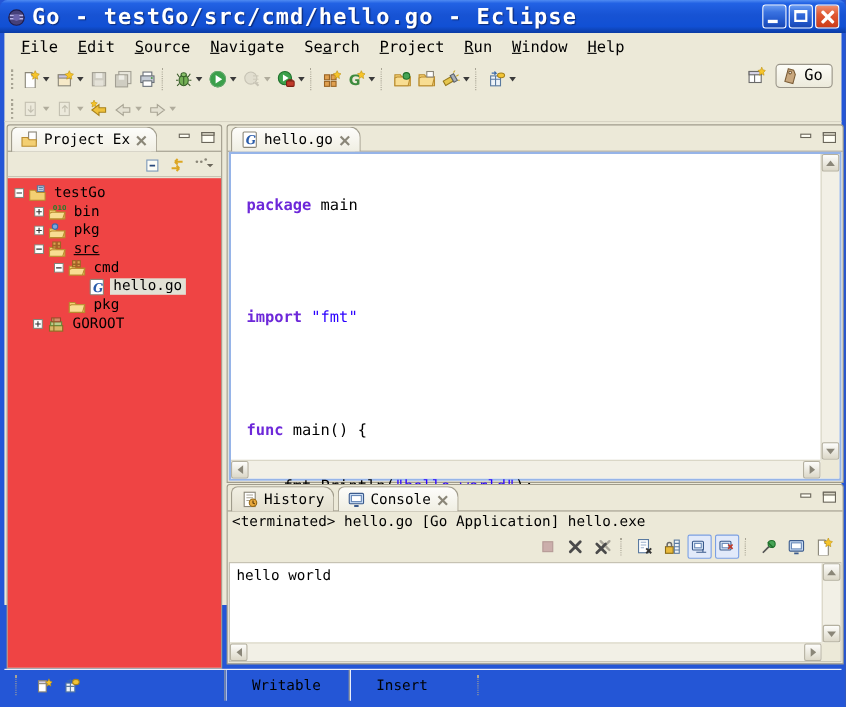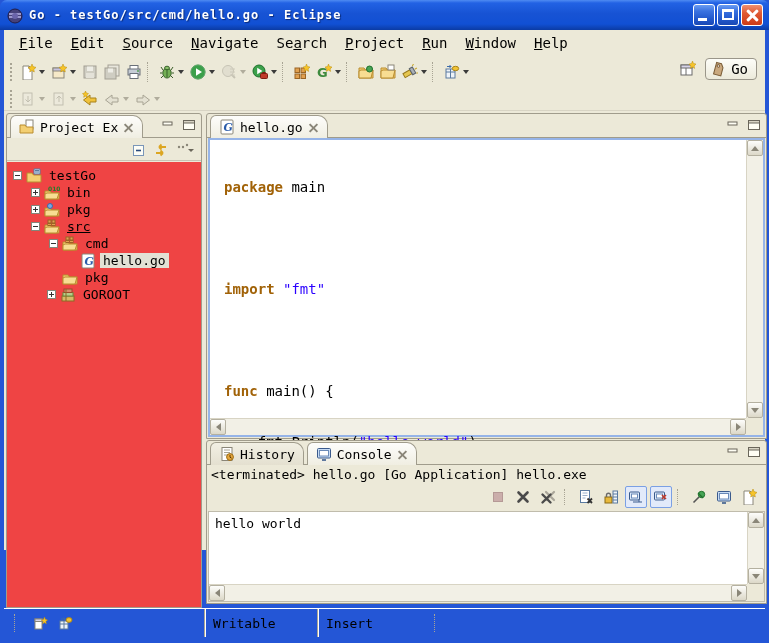--- a/index.html
+++ b/index.html
@@ -6,21 +6,21 @@
   html,body { width:769px; height:643px; }
   body { font-family:"DejaVu Sans Mono",monospace; background:#555; }
   .window { position:relative; width:769px; height:643px; background:#2456d6; overflow:hidden; }
 
   
   .titlebar { position:absolute; left:0; top:0; width:769px; height:30px;
     background:linear-gradient(180deg,#5a96f5 0%,#2d6cе8 6%,#1f5be4 12%,#1550d2 45%,#1148c6 78%,#0c3aa6 96%,#0a339a 100%);
     background:linear-gradient(180deg,#55 0,#000 0);
     background:linear-gradient(180deg,#4f8bf2 0%,#2262e4 10%,#1753d4 45%,#1150d4 80%,#0b3ba4 100%);
     border-radius:7px 7px 0 0; display:flex; align-items:center; }
-  .title-text { color:#fff; font-size:12px; font-weight:bold; letter-spacing:1px; margin-left:6px;
+  .title-text { color:#fff; font-size:20px; font-weight:bold; letter-spacing:1px; margin-left:6px;
     text-shadow:1px 1px 1px #0b2a77; white-space:nowrap; }
   .win-btns { position:absolute; right:6px; top:4px; display:flex; gap:2px; }
   .wbtn { width:22px; height:22px; border:1px solid #fff; border-radius:3px; position:relative;
     background:linear-gradient(180deg,#6a9cf2 0%,#3a72e0 30%,#2258cc 70%,#1a48b4 100%); }
   .wbtn.close { background:linear-gradient(180deg,#f09070 0%,#e05a34 40%,#cc3a18 100%); }
   .wbtn .dash { position:absolute; left:4px; bottom:4px; width:9px; height:3px; background:#fff; }
   .wbtn .box { position:absolute; left:4px; top:4px; width:12px; height:11px; border:2px solid #fff; border-top-width:3px; }
   .wbtn .x1,.wbtn .x2 { position:absolute; left:3px; top:9px; width:15px; height:3px; background:#fff; border-radius:1px; }
   .wbtn .x1 { transform:rotate(45deg); } .wbtn .x2 { transform:rotate(-45deg); }
   .eclipse-logo { margin-left:7px; flex:0 0 auto; }
@@ -74,21 +74,21 @@
   .tlabel { padding:0 3px; }
   .tlabel.selected { background:#e2e1d5; }
 
   
   .editor { left:202px; top:83px; width:561px; height:326px; }
   .edit-area { position:absolute; left:1px; right:1px; top:24px; bottom:1px; border:2px solid #96b4e8; background:#fff; }
   .code { position:absolute; left:0; top:0; right:17px; bottom:17px; background:#fff; padding:5px 0 0 14px;
     font-size:14px; line-height:17px; white-space:pre; }
   .cline { height:17px; position:relative; }
   .cline.current { background:#e9f2fe; margin-left:-14px; padding-left:14px; }
-  .kw { color:#a16207; font-weight:bold; }
+  .kw { color:#6d28d9; font-weight:bold; }
   .str { color:#2a00ff; }
   .caret { position:absolute; left:14px; top:1px; width:2px; height:15px; background:#000; }
   .vsb { position:absolute; right:0; top:0; bottom:17px; width:17px; background:#f2f0e6; border-left:1px solid #d8d4c4; }
   .hsb { position:absolute; left:0; right:17px; bottom:0; height:17px; background:#f2f0e6; border-top:1px solid #d8d4c4; display:flex; justify-content:space-between; }
   .sbtn { width:16px; height:16px; background:linear-gradient(180deg,#fdfdfb,#dcd8c8); border:1px solid #b4b0a0; border-radius:2px;
     display:flex; align-items:center; justify-content:center; }
   .tri-up { width:0;height:0;border-left:4px solid transparent;border-right:4px solid transparent;border-bottom:5px solid #8a8678; }
   .tri-dn { width:0;height:0;border-left:4px solid transparent;border-right:4px solid transparent;border-top:5px solid #8a8678; }
   .tri-lf { width:0;height:0;border-top:4px solid transparent;border-bottom:4px solid transparent;border-right:5px solid #8a8678; }
   .tri-rt { width:0;height:0;border-top:4px solid transparent;border-bottom:4px solid transparent;border-left:5px solid #8a8678; }
@@ -104,21 +104,21 @@
   .csep { width:6px; height:16px; border-left:1px dotted #a8a494; margin:0 2px; }
   .con-out { position:absolute; left:1px; right:1px; bottom:1px; top:70px; background:#fff; border:1px solid #c0bcac; }
   .con-text { position:absolute; left:0; top:0; right:17px; bottom:17px; font-size:13px; padding:4px 6px; white-space:pre; }
   .con-out .vsb { bottom:17px; }
   .con-out .hsb { right:17px; }
 
   
   .statusbar { position:absolute; left:0; top:578px; width:761px; height:29px; border-top:1px solid #fff;
     display:flex; align-items:center; font-size:13px; }
   .sb-left { width:200px; height:100%; display:flex; align-items:center; gap:10px; padding-left:6px; }
-  .sb-cell { height:100%; display:flex; align-items:center; padding-left:8px; width:113px;
+  .sb-cell { height:100%; display:flex; align-items:center; padding-left:24px; width:113px;
     border-left:1px solid #aaa694; box-shadow:inset 1px 0 0 #fff; }
   .sb-grip { width:8px; height:18px; border-left:1px dotted #a8a494; margin-left:4px; }
 </style>
 </head>
 <body>
 
 <div class="window">
 
   <div class="titlebar">
     <span class="eclipse-logo">
@@ -462,21 +462,21 @@
             </svg>
           <span class="tlabel selected">hello.go</span>
         </div>
         <div class="trow" style="padding-left:55px;">
           <svg class="i16" viewBox="0 0 16 16">
               <path d="M1 5h5l1.5 2H15v7H1z" fill="#f3cf72" stroke="#b98c2f"></path>
               <path d="M1 8l2-1h12l-2 7H1z" fill="#f8dd92" stroke="#b98c2f"></path>
             </svg>
           <span class="tlabel">pkg</span>
         </div>
-        <div class="trow" style="padding-left:40px;">
+        <div class="trow" style="padding-left:23px;">
           <svg class="exp" viewBox="0 0 9 9">
               <rect x="0.5" y="0.5" width="8" height="8" fill="#fff" stroke="#848478"></rect>
               <path d="M2 4.5h5M4.5 2v5" stroke="#333"></path>
             </svg>
           <svg class="i16" viewBox="0 0 16 16">
               <rect x="2" y="9" width="12" height="5" fill="#d8b868" stroke="#8a6a24"></rect>
               <rect x="3" y="5.5" width="10" height="3.5" fill="#b8cc8a" stroke="#6a8a3a"></rect>
               <rect x="4" y="2" width="8" height="3.5" fill="#d88a6a" stroke="#9a4a2a"></rect>
               <path d="M6 2v12" stroke="#8a6a24"></path>
             </svg>

